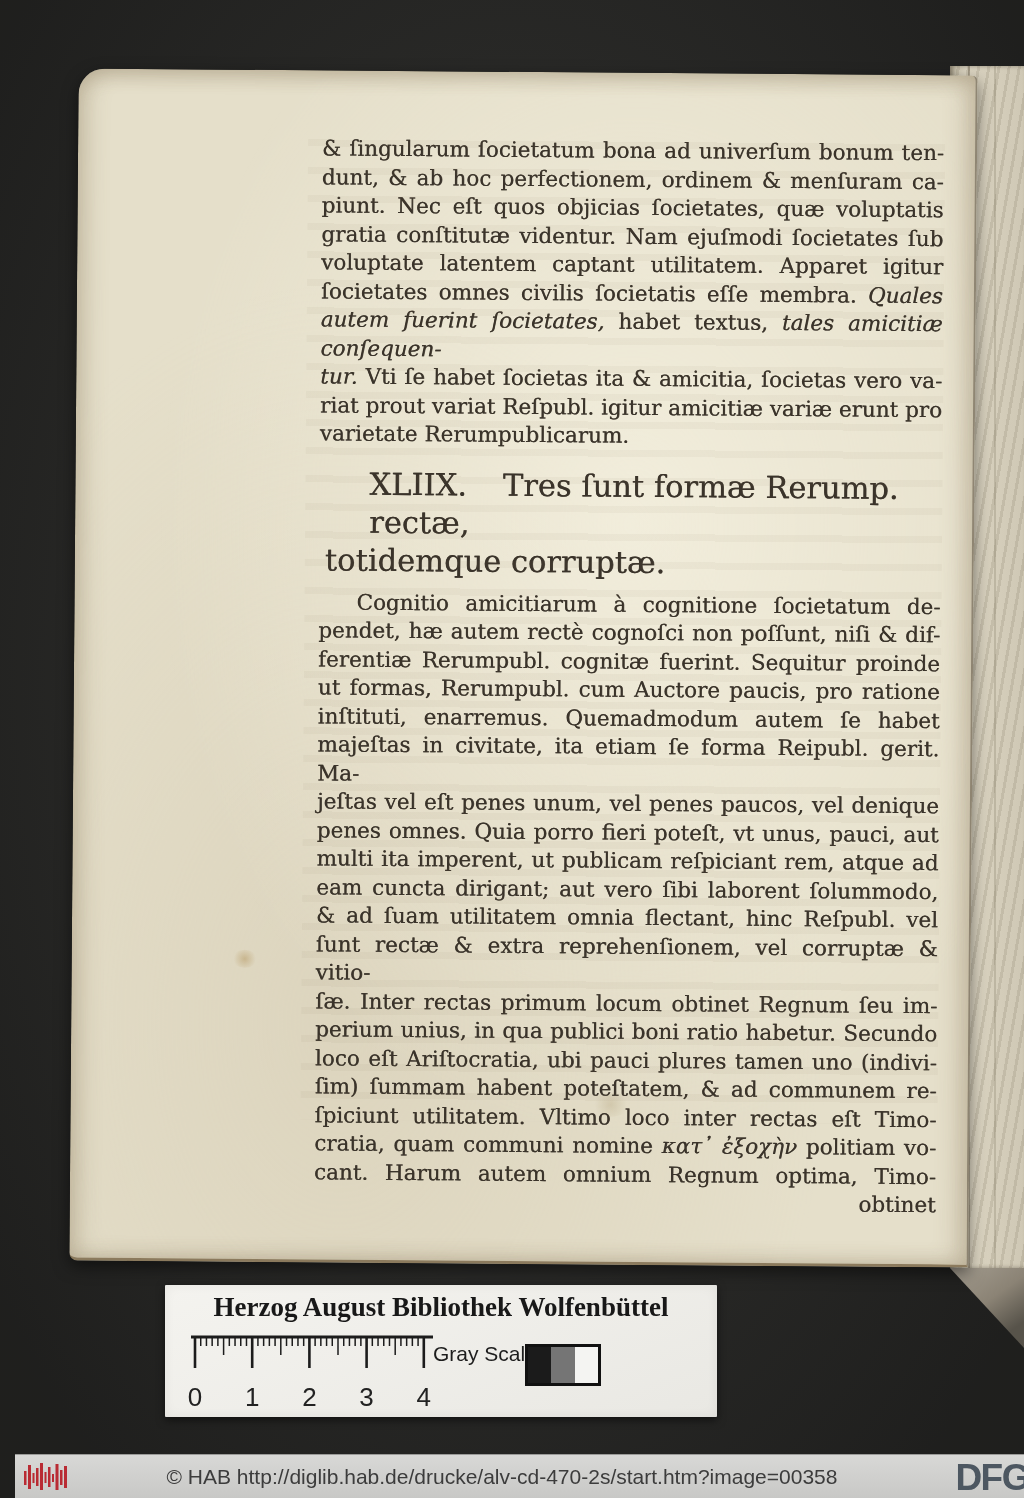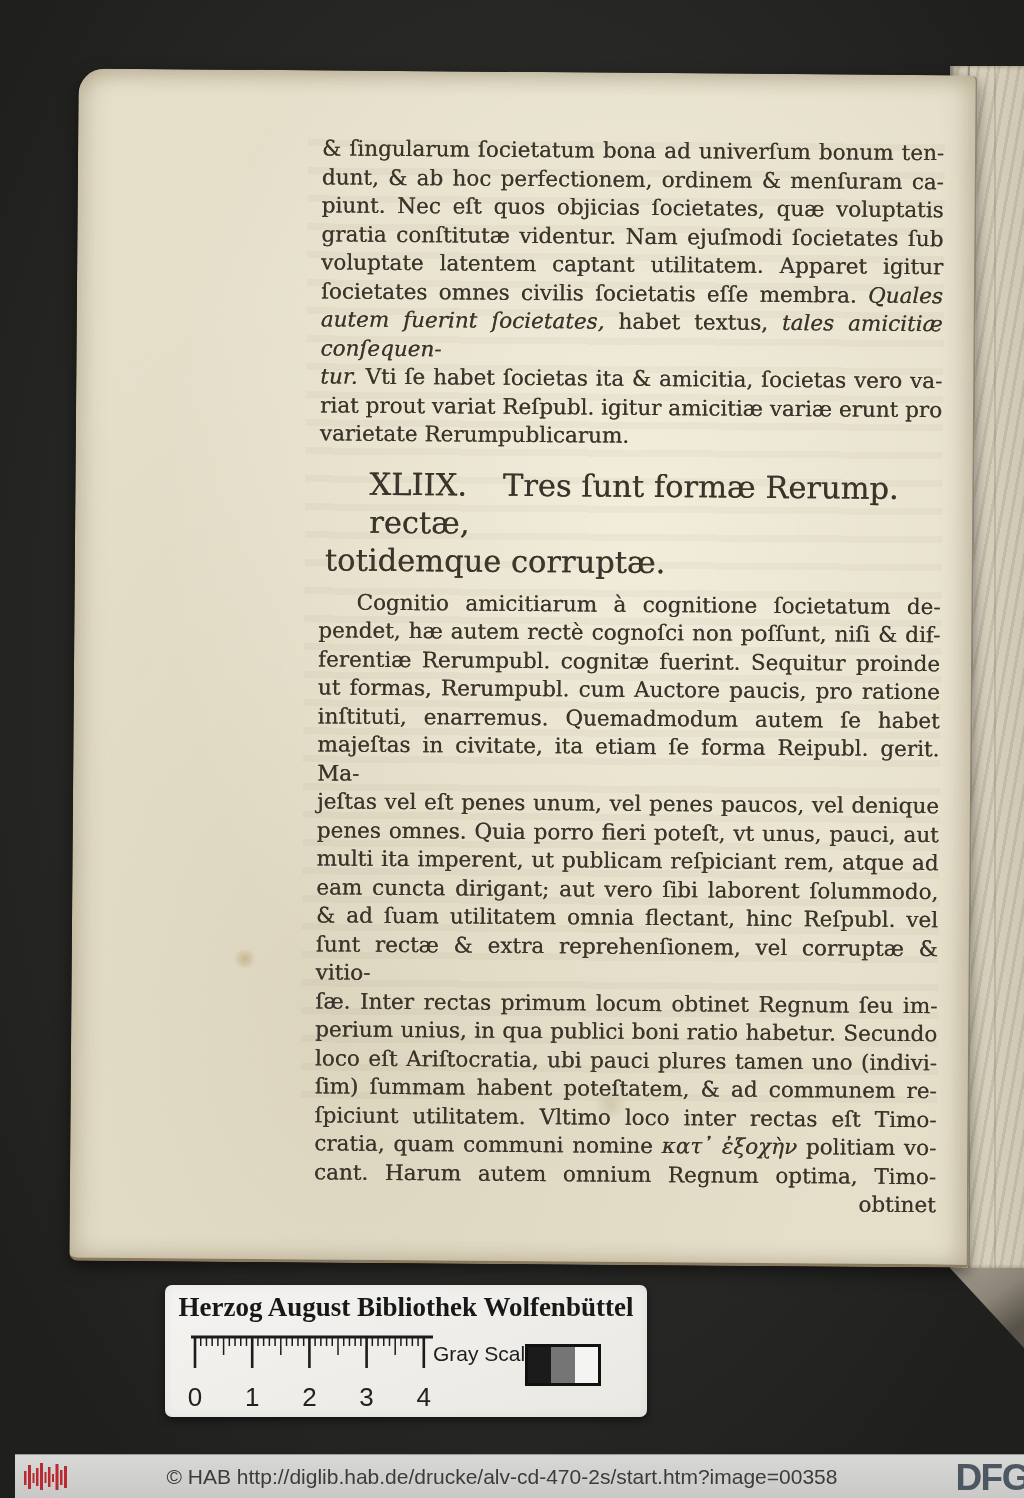--- a/index.html
+++ b/index.html
@@ -69,23 +69,23 @@
   .tline.ind   { text-indent:38px; }
   .it { font-style:italic; }
 
   .heading { margin-top:17px; margin-bottom:9px; font-size:30.5px; line-height:38px; color:#3a332a; }
   .heading .h1 { padding-left:50px; }
   .heading .h1 .hgap { display:inline-block; width:36px; }
   .heading .h2 { padding-left:6px; }
 
   
   .scale-card {
-    position:absolute; left:165px; top:1285px; width:482px; height:132px;
+    position:absolute; left:165px; top:1285px; width:552px; height:132px;
     background: linear-gradient(160deg, #f4f3ef, #e9e8e3);
-    border-radius:7px;
+    border-radius:1px;
     box-shadow: 0 3px 8px rgba(0,0,0,.55), inset 0 0 12px rgba(0,0,0,.06);
   }
   .card-title {
     position:absolute; top:7px; left:0; right:0; text-align:center;
     font-family:"Liberation Serif", serif; font-weight:700; font-size:27px; color:#181818;
   }
   .ruler-svg { position:absolute; left:12px; top:50px; width:270px; height:78px; }
   .ruler-num { font-family:"Liberation Sans", sans-serif; font-size:26px; fill:#222; }
   .grayscale-label {
     position:absolute; left:268px; top:57px; width:110px;

